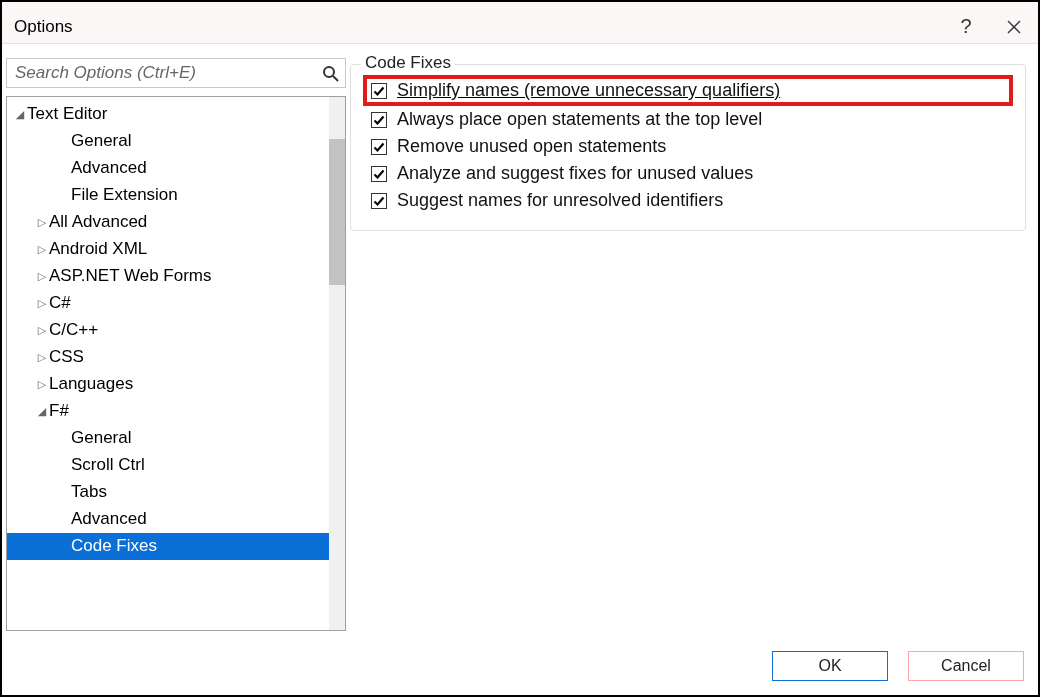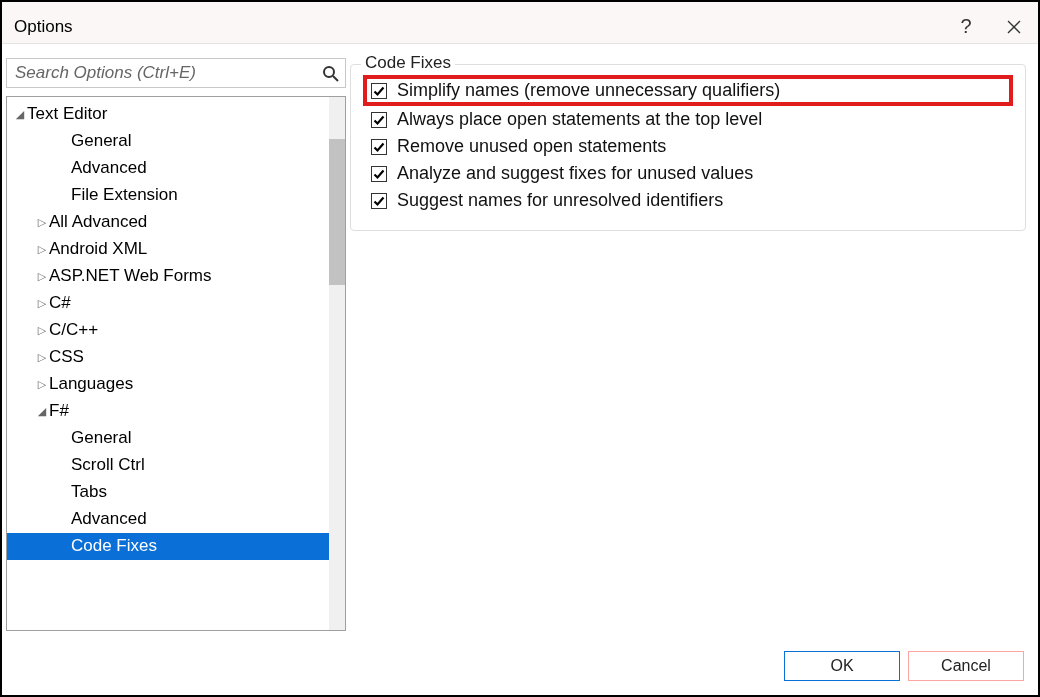--- a/index.html
+++ b/index.html
@@ -151,39 +151,40 @@
     .check-row {
       display: flex;
       align-items: center;
       padding: 3px 0;
     }
     .check-row.highlighted {
       outline: 4px solid #e11c1c;
       outline-offset: -2px;
       padding: 3px 6px 3px 0px;
       margin-bottom: 2px;
+      text-decoration: underline;
     }
     .checkbox {
       width: 16px;
       height: 16px;
       border: 1.5px solid #333;
       background: #fff;
       margin: 0 10px 0 6px;
       display: inline-flex;
       align-items: center;
       justify-content: center;
       flex-shrink: 0;
     }
     .checkbox svg { width: 12px; height: 12px; }
     .checkbox svg polyline { fill: none; stroke: #000; stroke-width: 2.2; }
     .check-label { font-size: 18px; color: #111; }
     .footer {
       display: flex;
       justify-content: flex-end;
-      gap: 8px;
+      gap: 20px;
       padding: 10px 14px 14px 0;
     }
     .btn {
       width: 116px;
       height: 30px;
       border: 1px solid #fca5a5;
       background: #fff;
       font-size: 16px;
       color: #222;
       cursor: default;

